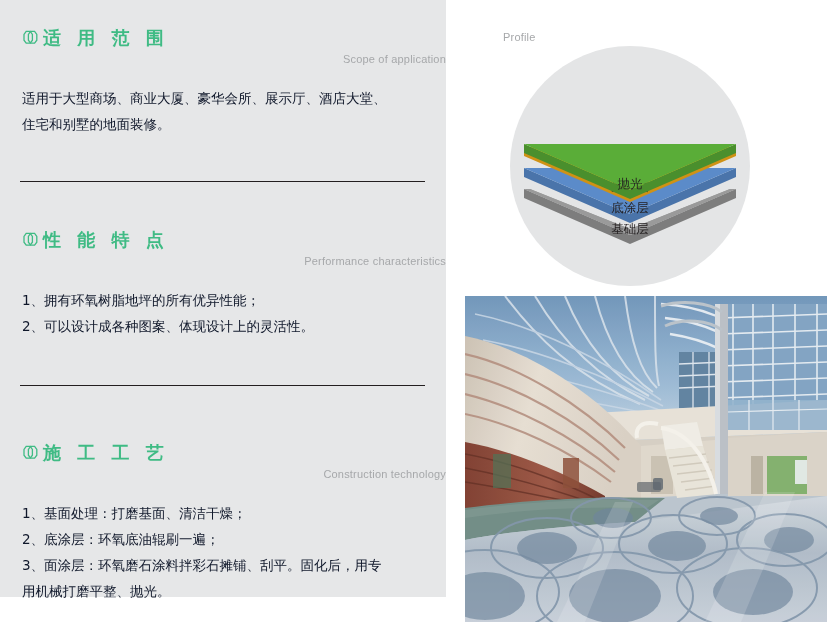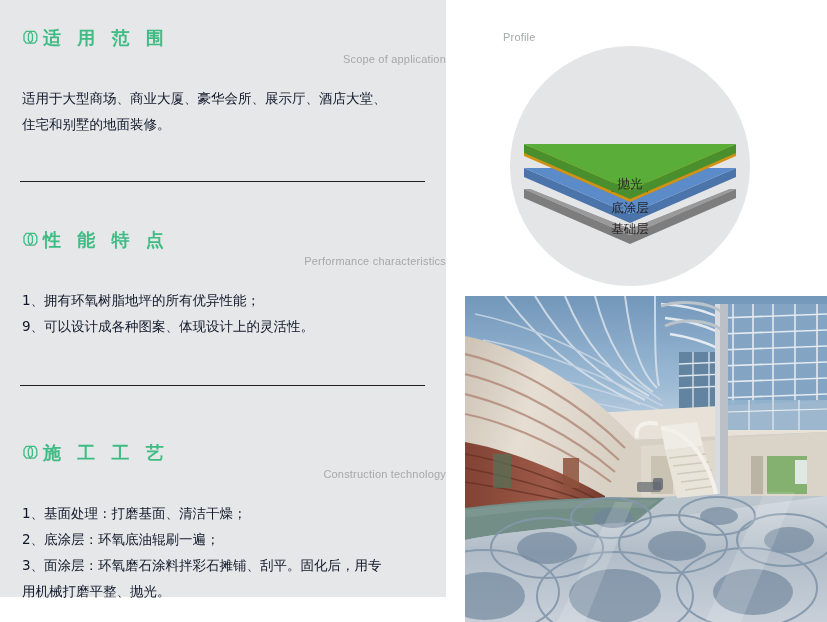--- a/index.html
+++ b/index.html
@@ -112,21 +112,21 @@
               <path d="M6.2 2.4 L10.2 2.4 L12.4 5.4 L12.4 11.2 L10.2 14.2 L6.2 14.2 L4.0 11.2 L4.0 5.4 Z" fill="none" stroke="#3fbb84" stroke-width="1.3"></path>
               <path d="M10.6 2.4 L14.6 2.4 L16.8 5.4 L16.8 11.2 L14.6 14.2 L10.6 14.2 L8.4 11.2 L8.4 5.4 Z" fill="none" stroke="#3fbb84" stroke-width="1.3"></path>
             </svg>
           </span>
           <span class="sec-title-cn">性 能 特 点</span>
         </div>
         <div class="sec-title-en">Performance characteristics</div>
       </div>
       <div class="sec-body">
         <p>1、拥有环氧树脂地坪的所有优异性能；</p>
-        <p>9、可以设计成各种图案、体现设计上的灵活性。</p>
+        <p>2、可以设计成各种图案、体现设计上的灵活性。</p>
       </div>
     </div>
 
     <div class="divider div2"></div>
 
     <div class="section sec-tech">
       <div class="sec-head">
         <div class="head-row">
           <span class="hex-icon">
             <svg viewBox="0 0 19 18" xmlns="http://www.w3.org/2000/svg">

